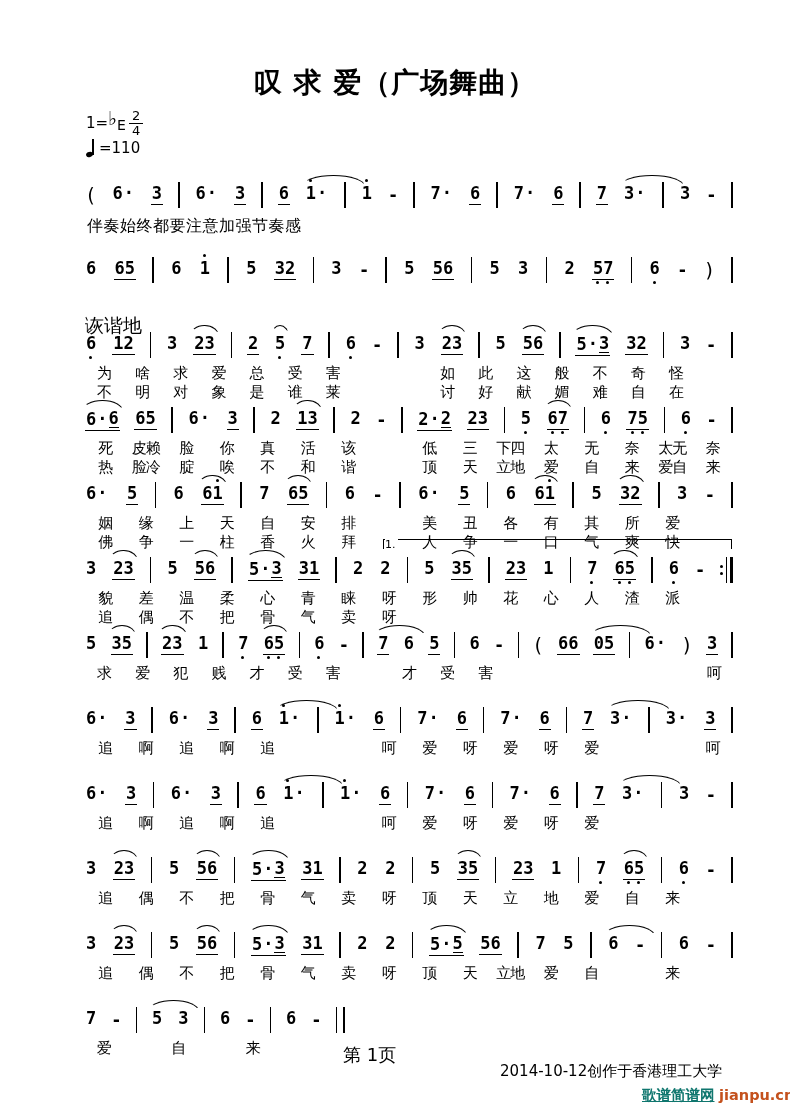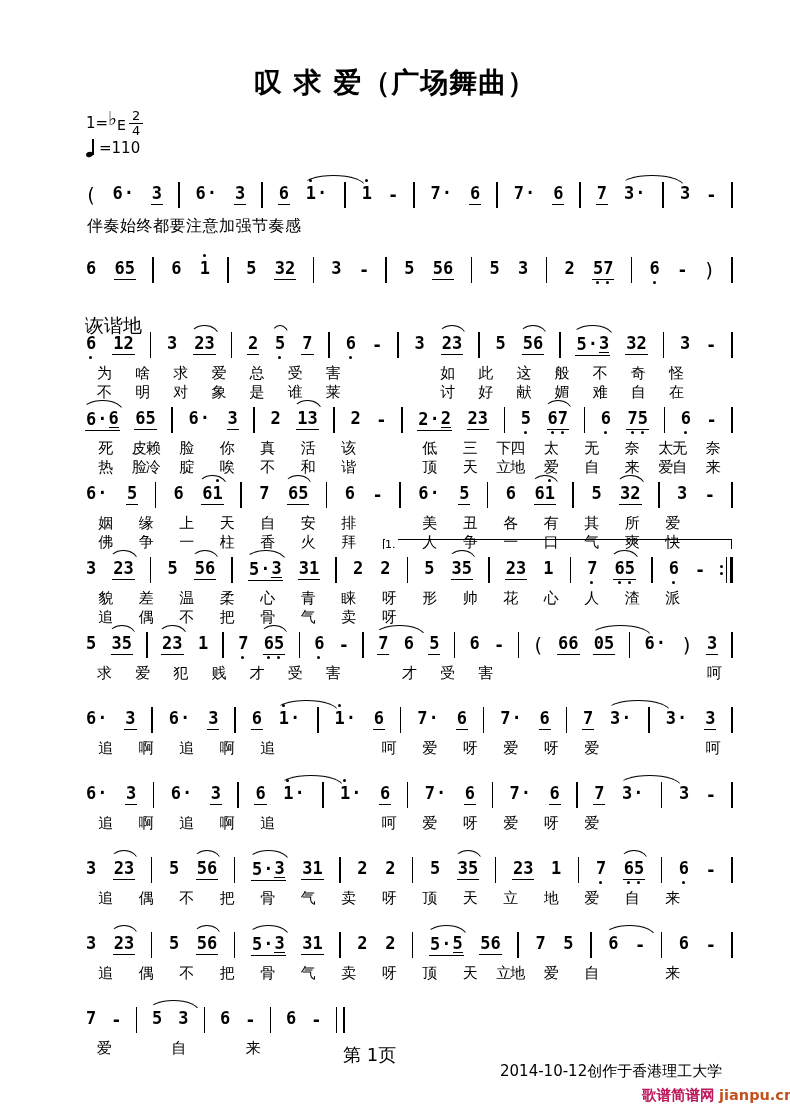--- a/index.html
+++ b/index.html
@@ -1088,17 +1088,17 @@
           <span></span>
           <span></span>
         </div>
         <div class="pageno">第 1页</div>
       </div>
     </div>
 
   <div class="footer-credit">2014-10-12创作于香港理工大学</div>
 
   <div class="watermark">
-    <span class="wm-site" style="color: #be185d;">歌谱简谱网</span>
+    <span class="wm-site" style="color: #0f766e; text-decoration: underline;">歌谱简谱网</span>
     <span class="wm-domain" style="color: rgb(196, 81, 29);">jianpu.cn</span>
   </div>
 
 </div>
 
 </body></html>

